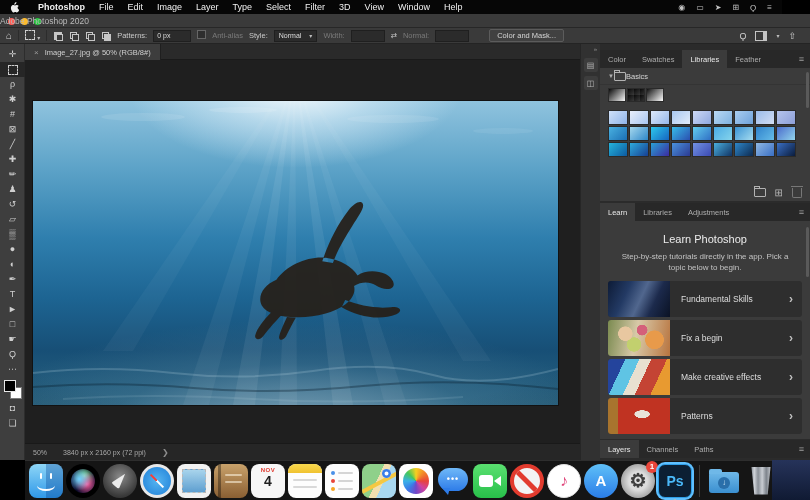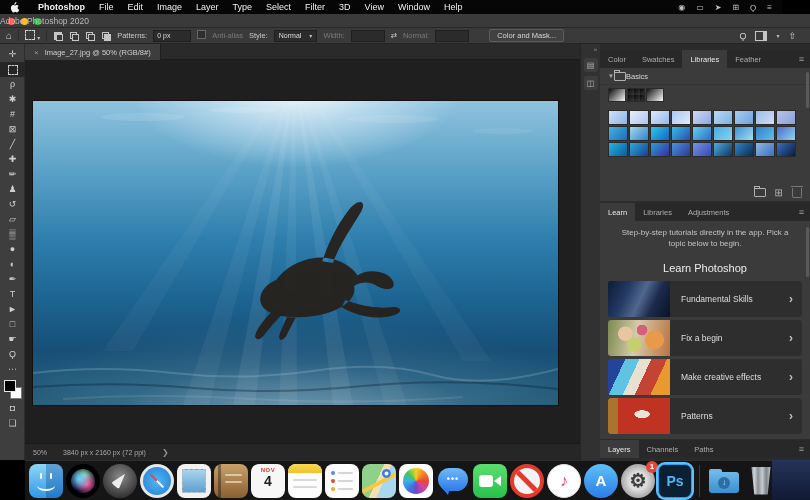--- a/index.html
+++ b/index.html
@@ -449,22 +449,22 @@
       </div>
       <div class="vscroll" style="top:4px;height:36px;"></div>
     </div>
     <div class="ptab-row" id="ptabs-learn">
         <span class="ptab active">Learn</span>
         <span class="ptab">Libraries</span>
         <span class="ptab">Adjustments</span>
         <span class="pmenu">≡</span>
       </div>
     <div id="learn-panel">
+      <div id="learn-title">Learn Photoshop</div>
       <div id="learn-desc">Step-by-step tutorials directly in the app. Pick a topic below to begin.</div>
-      <div id="learn-title">Learn Photoshop</div>
       <div id="learn-list">
           <div class="learn-card">
             <div class="thumb thumb-fundamental"></div>
             <span class="learn-label">Fundamental Skills</span>
             <span class="learn-chev">›</span>
           </div>
           <div class="learn-card">
             <div class="thumb thumb-fix"></div>
             <span class="learn-label">Fix a begin</span>
             <span class="learn-chev">›</span>

